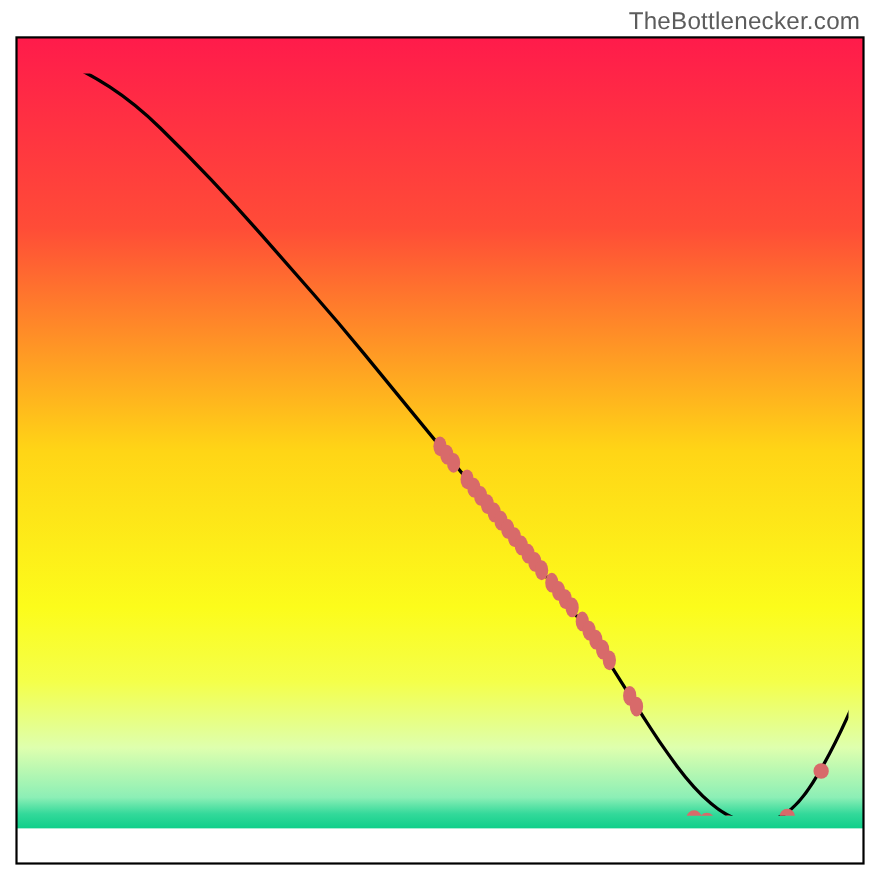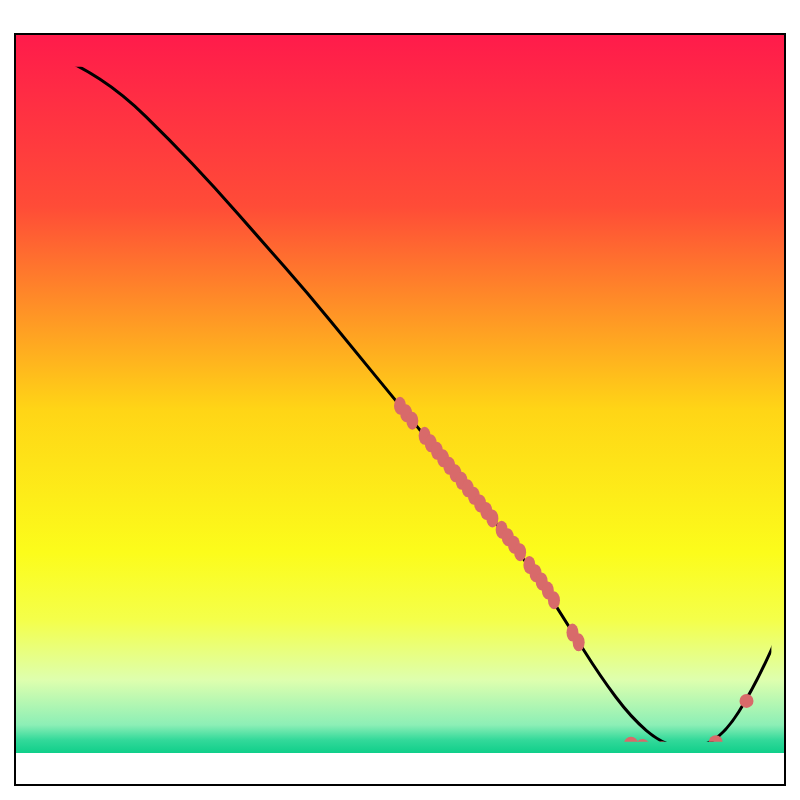--- a/index.html
+++ b/index.html
@@ -34,20 +34,21 @@
   }
   .plot-area-clip {
     clip-path: inset(34px 15px 15px 15px);
   }
 </style>
 </head>
 <body>
 
 <div class="chart-container">
 
+  <div class="attribution">TheBottlenecker.com</div>
 
   <svg class="plot" viewBox="0 0 800 800">
     <defs>
       <linearGradient id="bg-grad" x1="0" y1="0" x2="0" y2="1">
           <stop offset="0.00%" stop-color="#ff1b4b"></stop>
           <stop offset="23.00%" stop-color="#ff4c37"></stop>
           <stop offset="50.00%" stop-color="#ffd516"></stop>
           <stop offset="69.00%" stop-color="#fcfc1b"></stop>
           <stop offset="78.00%" stop-color="#f4ff4a"></stop>
           <stop offset="86.00%" stop-color="#deffae"></stop>

